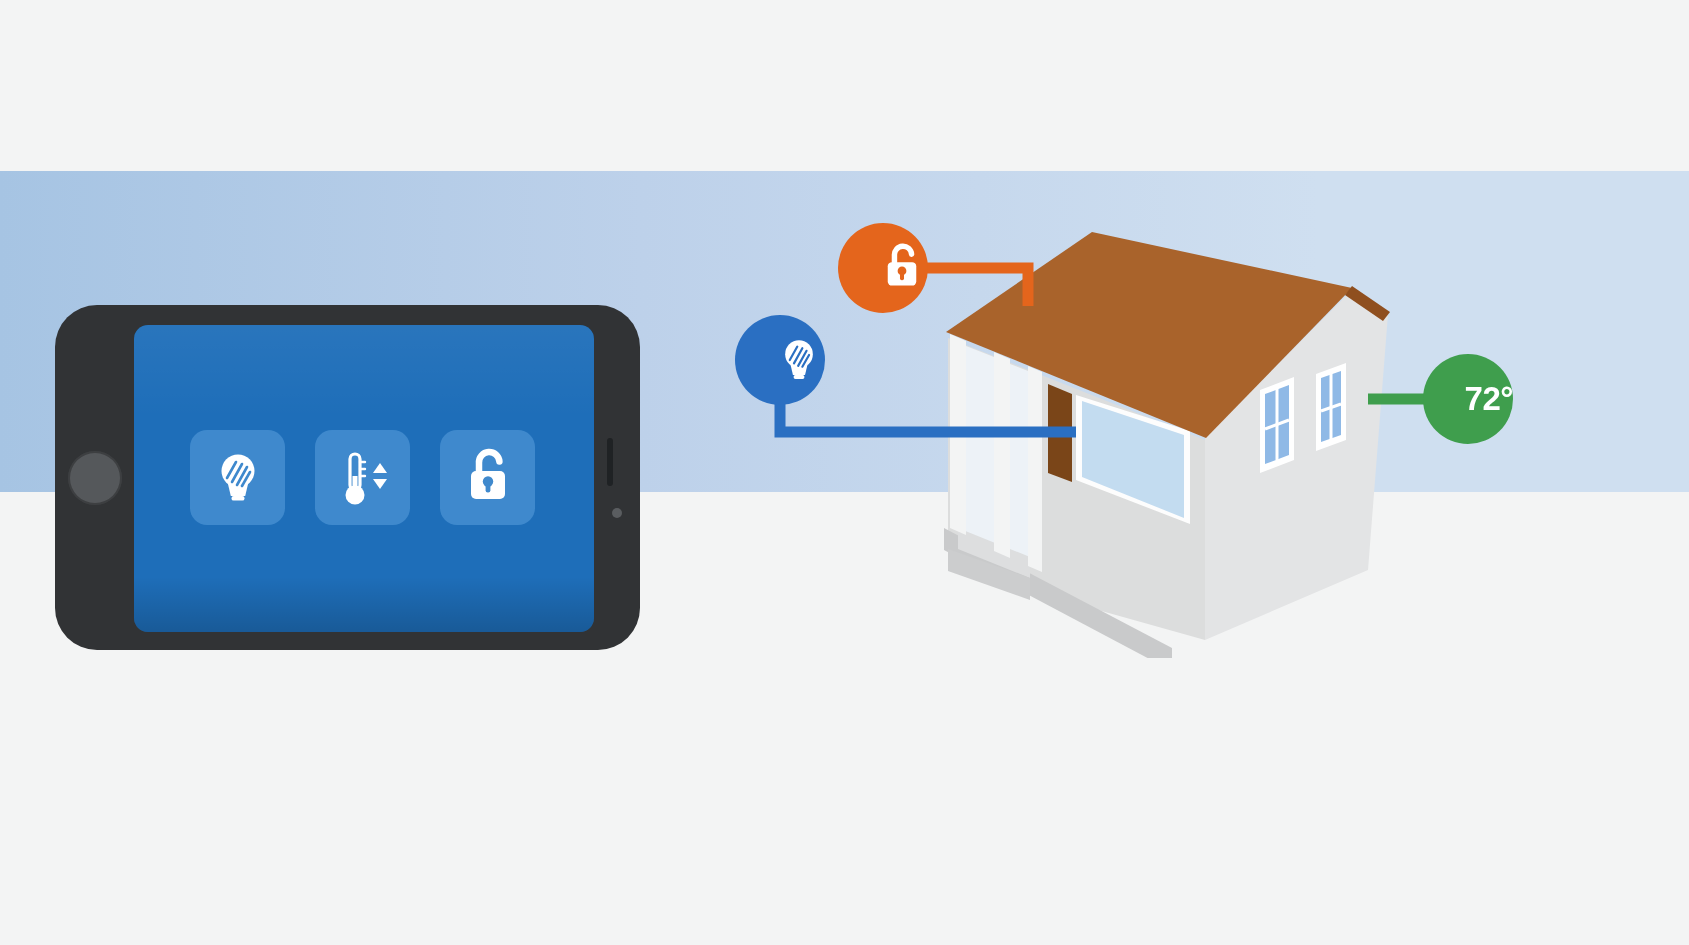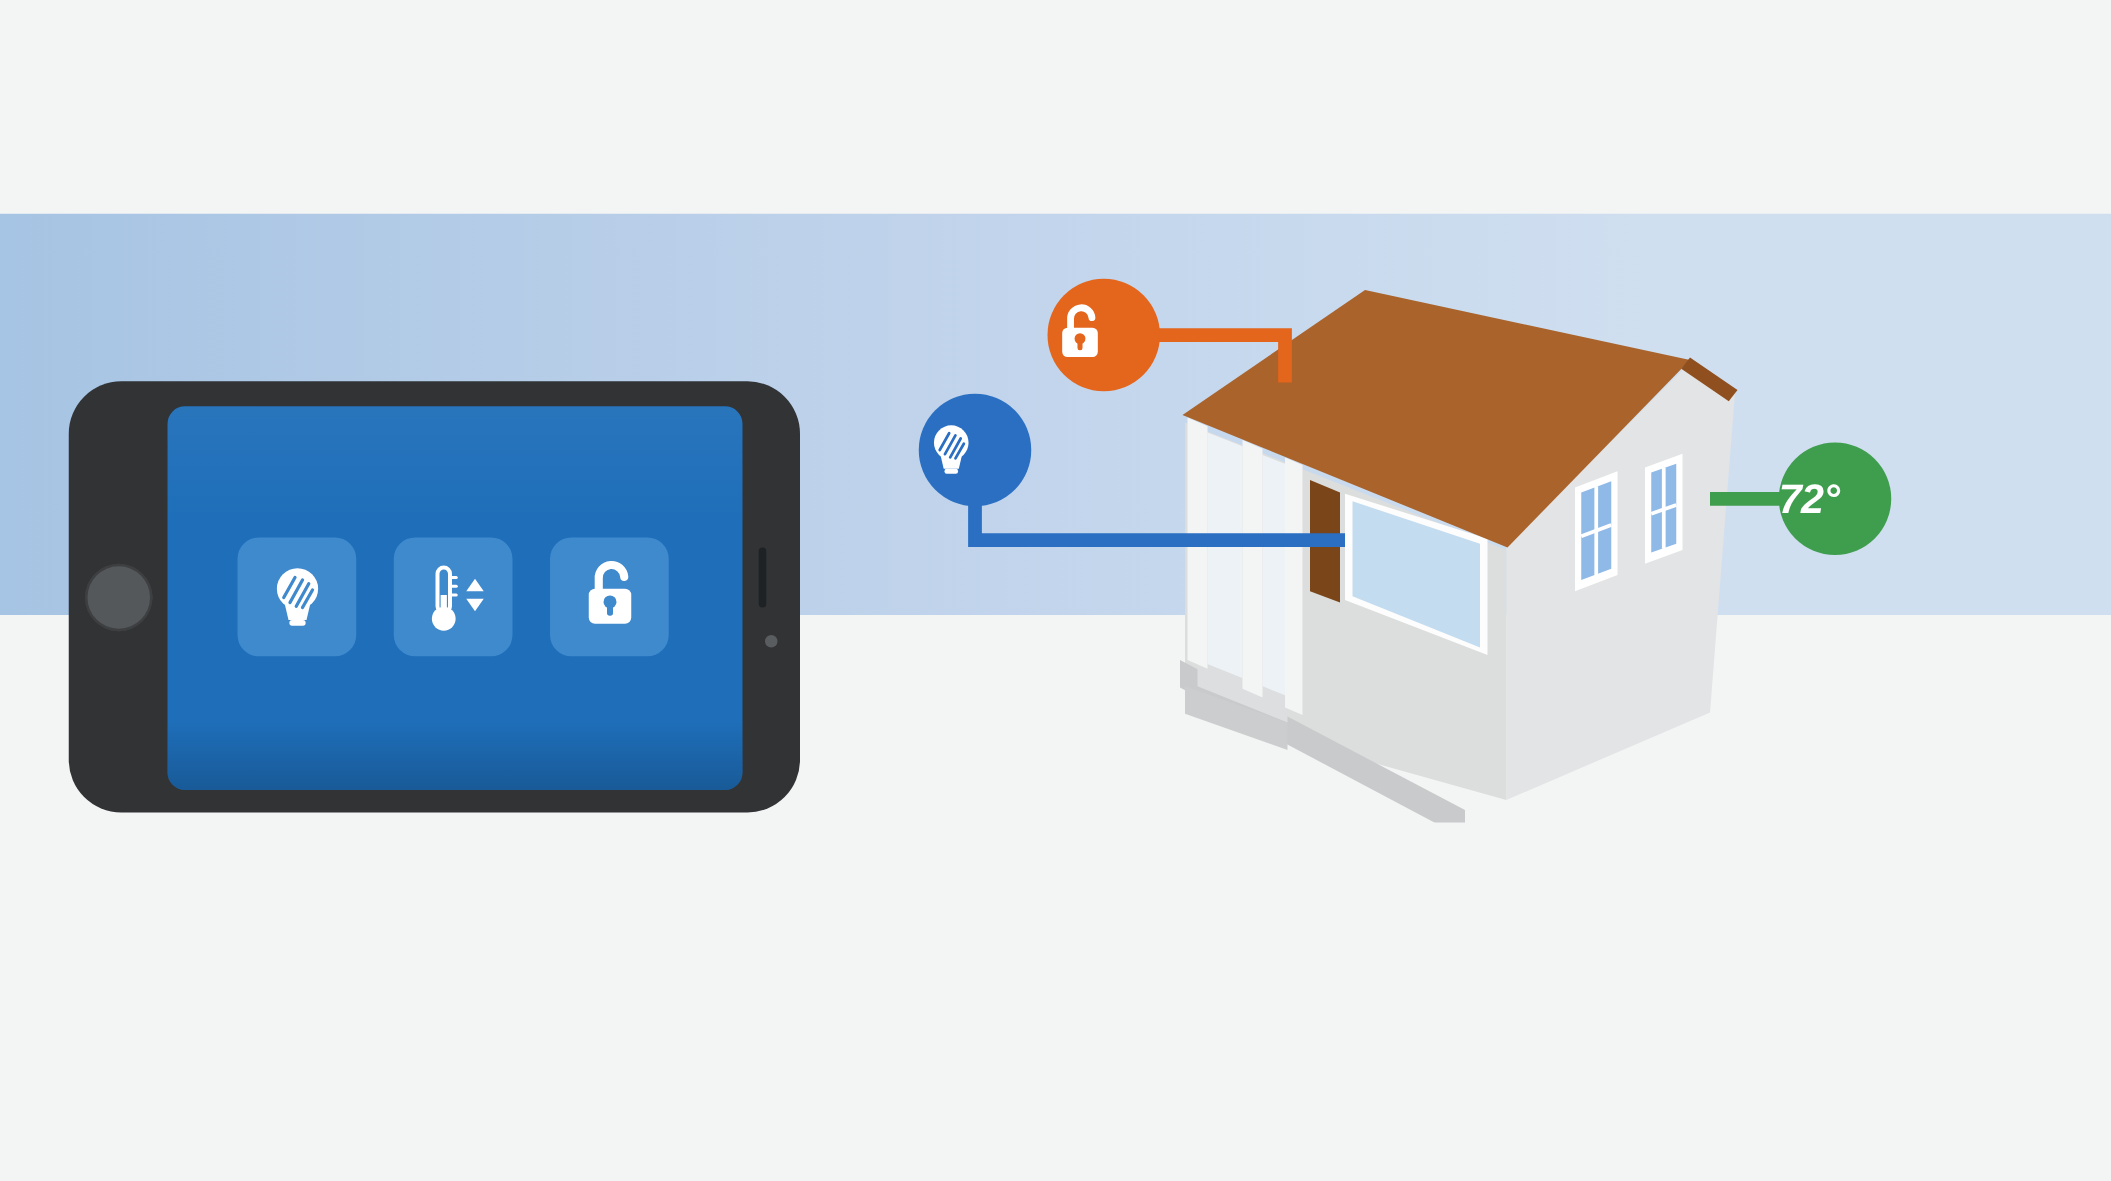--- a/index.html
+++ b/index.html
@@ -42,21 +42,21 @@
     --ctx:var(--app-tile,#3f89cd);
     display:flex;align-items:center;justify-content:center;cursor:pointer;
   }
   .app-tile svg{width:62px;height:62px;display:block;}
   
   .house-svg{position:absolute;left:940px;top:228px;width:460px;height:430px;}
   .connectors{position:absolute;left:0;top:0;width:1689px;height:945px;pointer-events:none;}
   
   .callout{
     position:absolute;width:90px;height:90px;border-radius:50%;
-    display:flex;align-items:center;justify-content:flex-start;color:#fff;font-style:italic;
+    display:flex;align-items:center;justify-content:flex-end;color:#fff;
   }
   .callout svg{width:52px;height:52px;display:block;}
   .callout-lock{left:838px;top:223px;background:var(--callout-lock,#e4651c);--ctx:var(--callout-lock,#e4651c);}
   .callout-light{left:735px;top:315px;background:var(--callout-light,#2a6fc2);--ctx:var(--callout-light,#2a6fc2);}
   .callout-temp{
     left:1423px;top:354px;background:var(--callout-temp,#3f9e4d);
     font-weight:bold;font-size:33px;letter-spacing:-.5px;
   }
   .hidden-defs{position:absolute;width:0;height:0;overflow:hidden;}
 </style>

